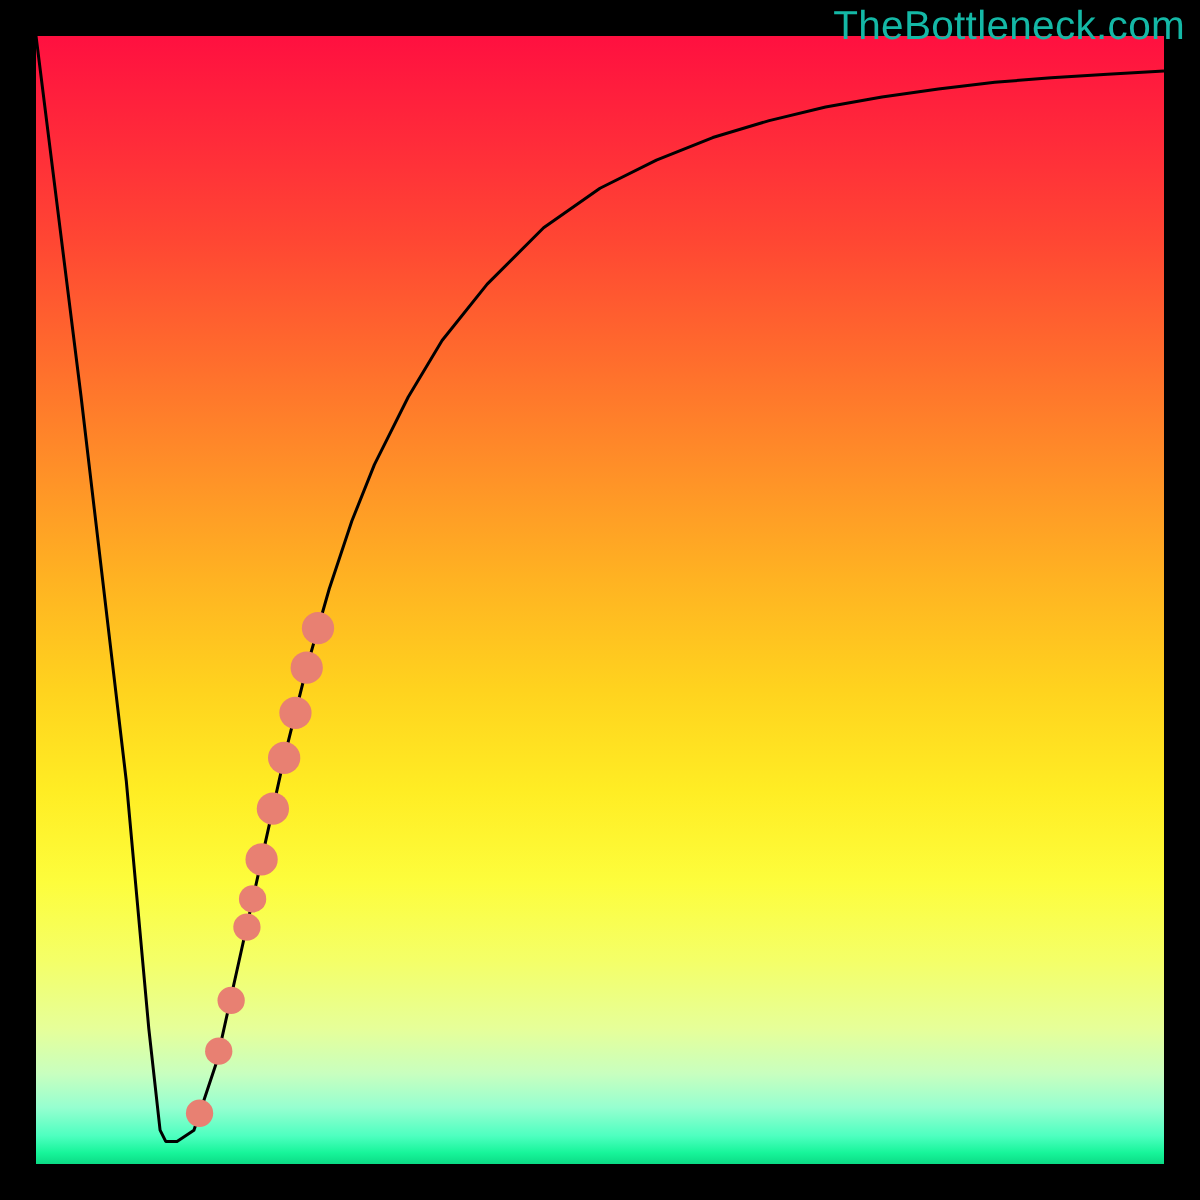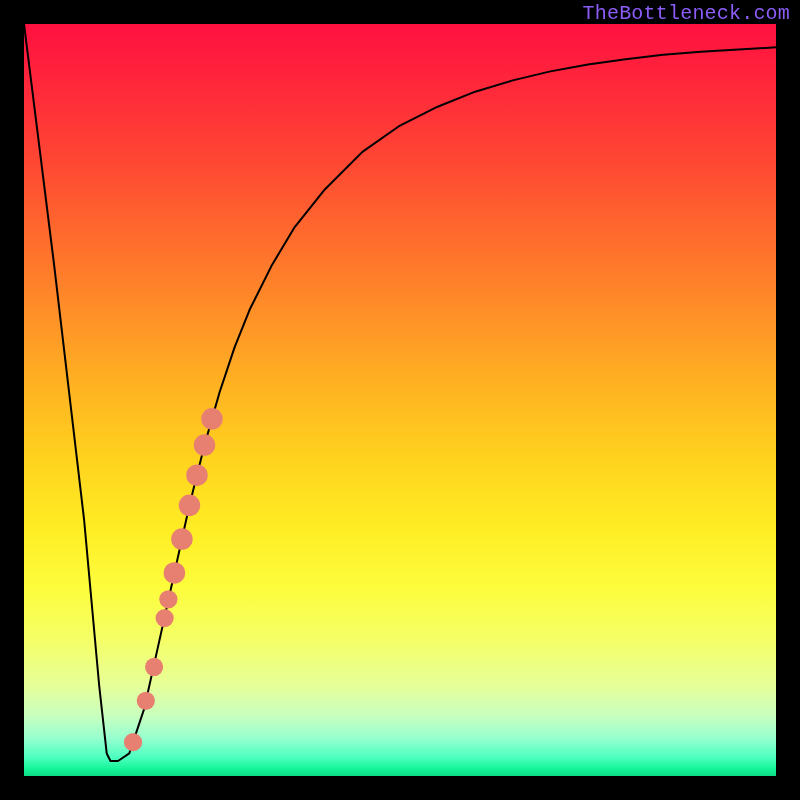--- a/index.html
+++ b/index.html
@@ -42,23 +42,23 @@
   svg.curve {
     position: absolute;
     inset: 0;
     width: 100%;
     height: 100%;
   }
   .watermark {
     position: absolute;
     top: 2px;
     right: 10px;
-    font-family: Liberation Mono, monospace;
-    font-size: 20px;
-    color: #8b5cf6;
+    font-family: Liberation Sans, sans-serif;
+    font-size: 27px;
+    color: #14b8a6;
     letter-spacing: 0.2px;
     user-select: none;
   }
 </style>
 </head>
 <body>
 
 <div class="frame">
   <div class="plot-area">
     <div class="gradient-bg"></div>

